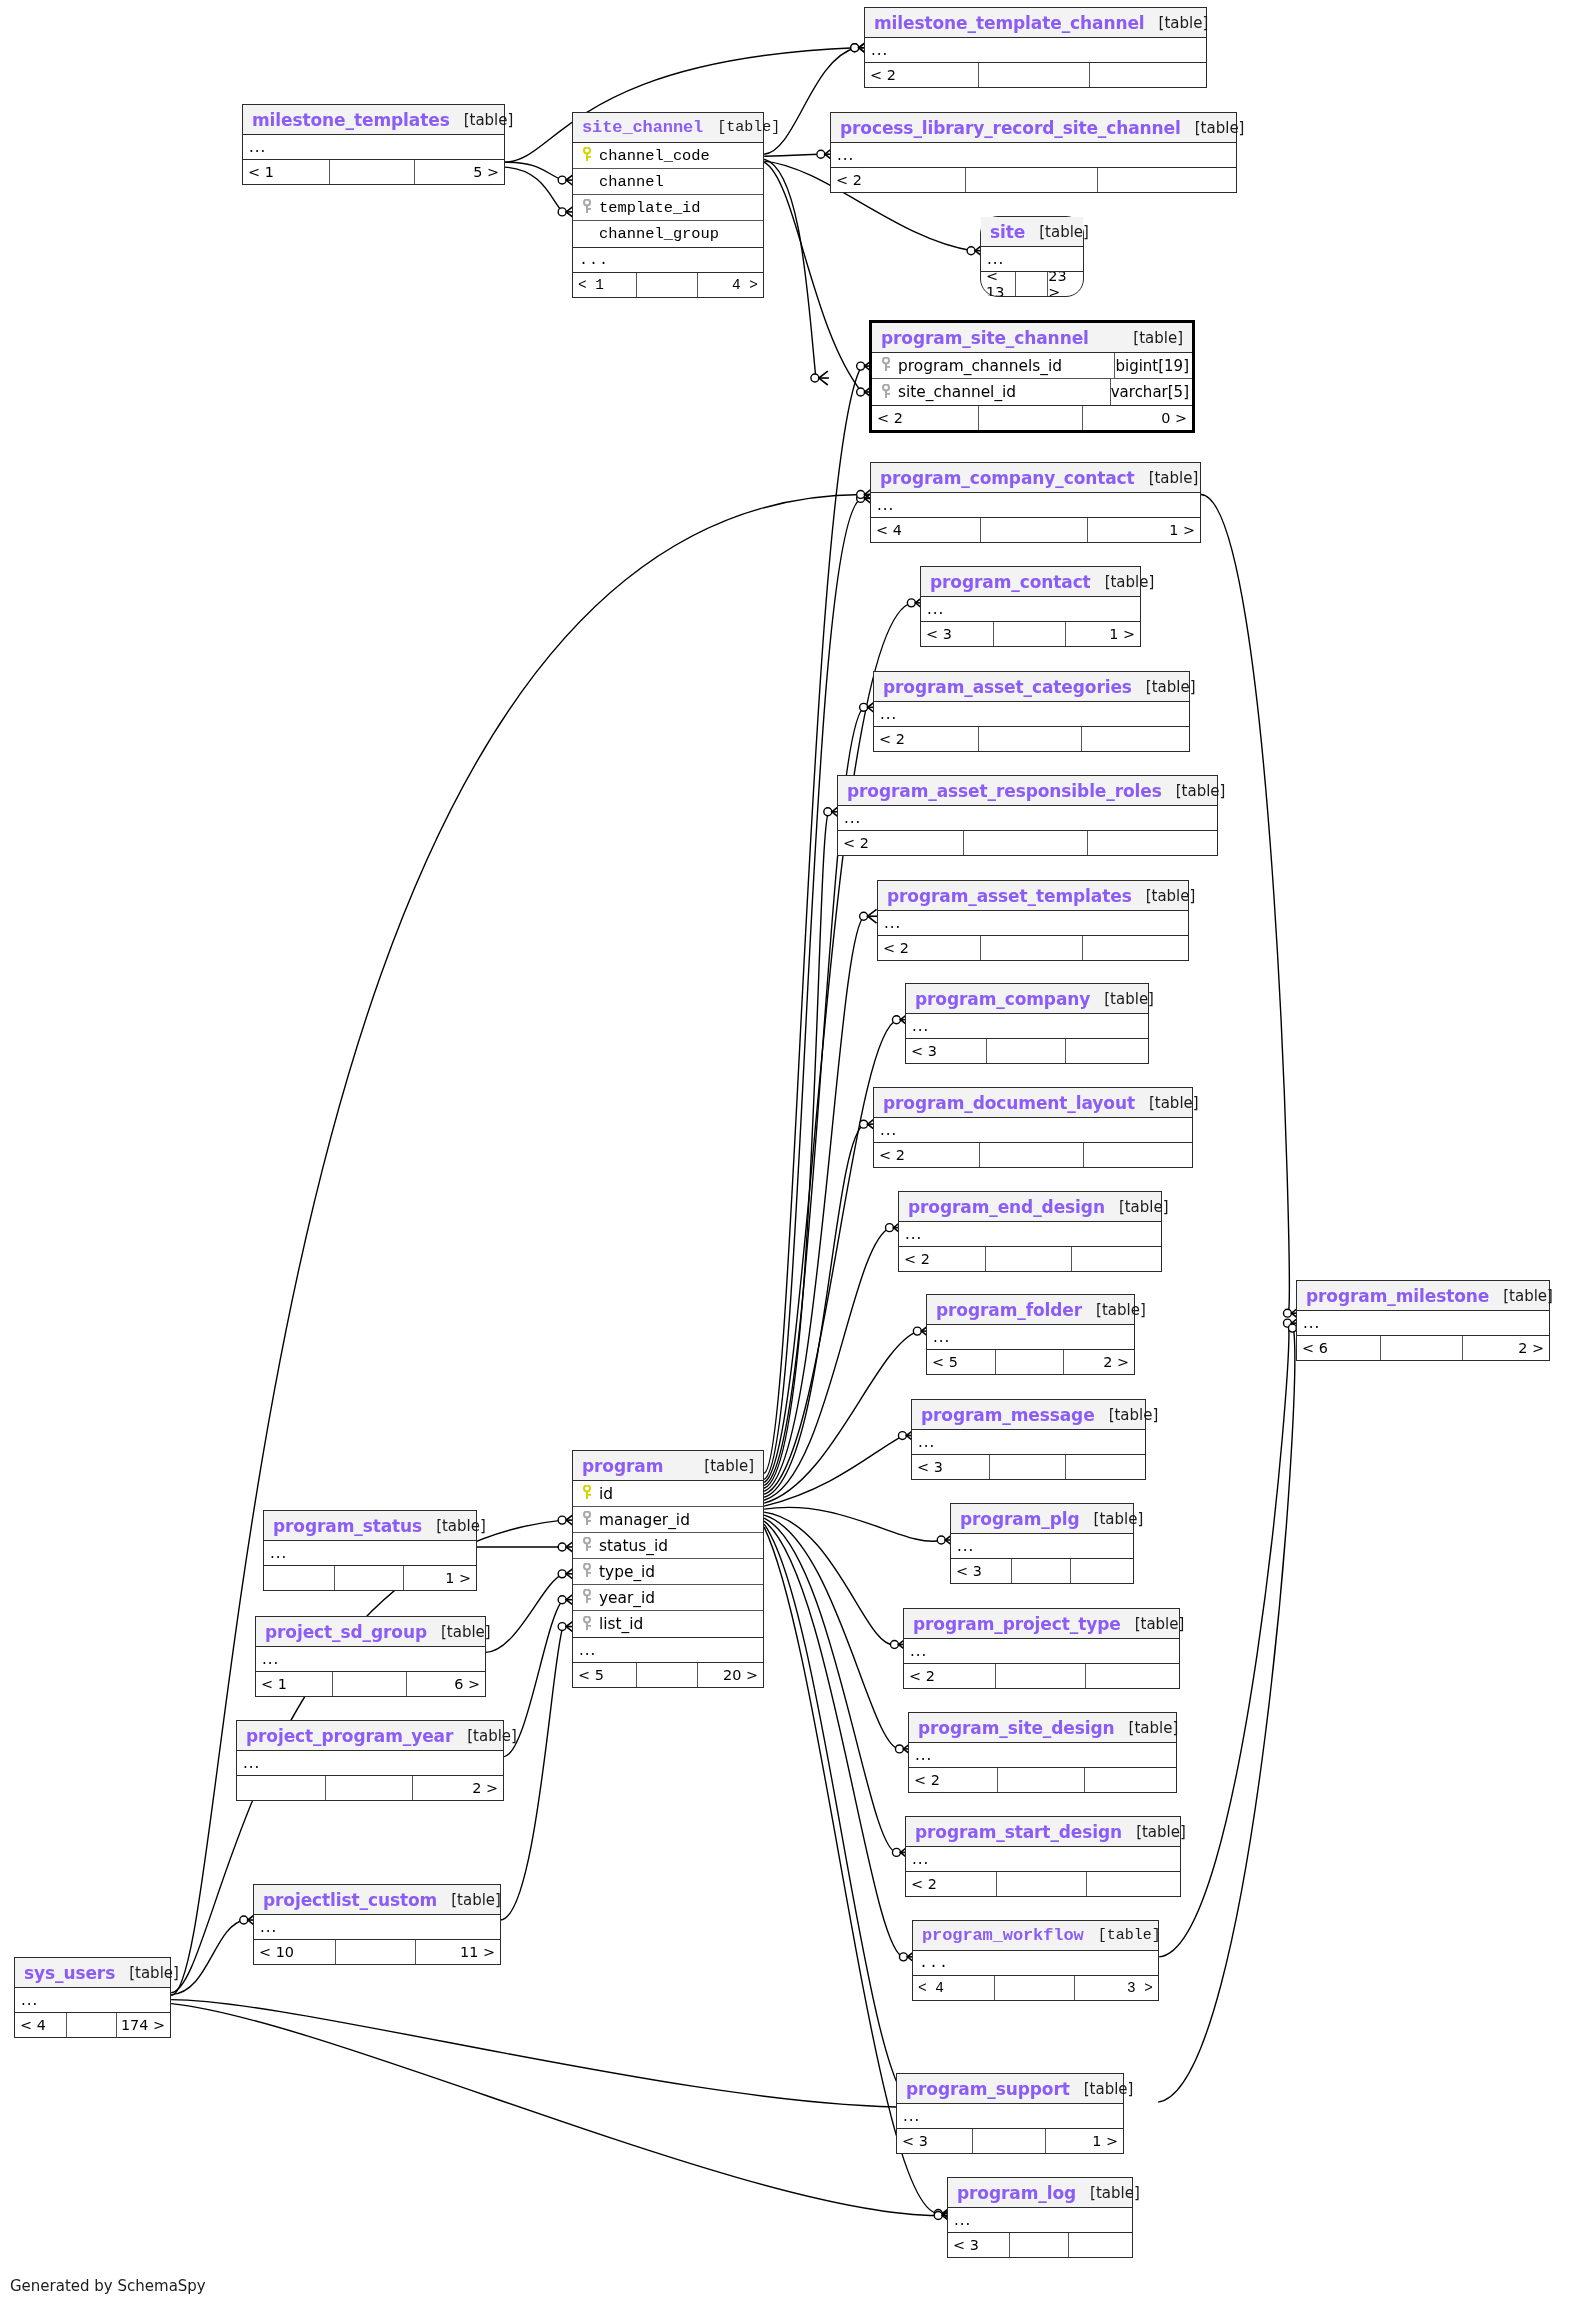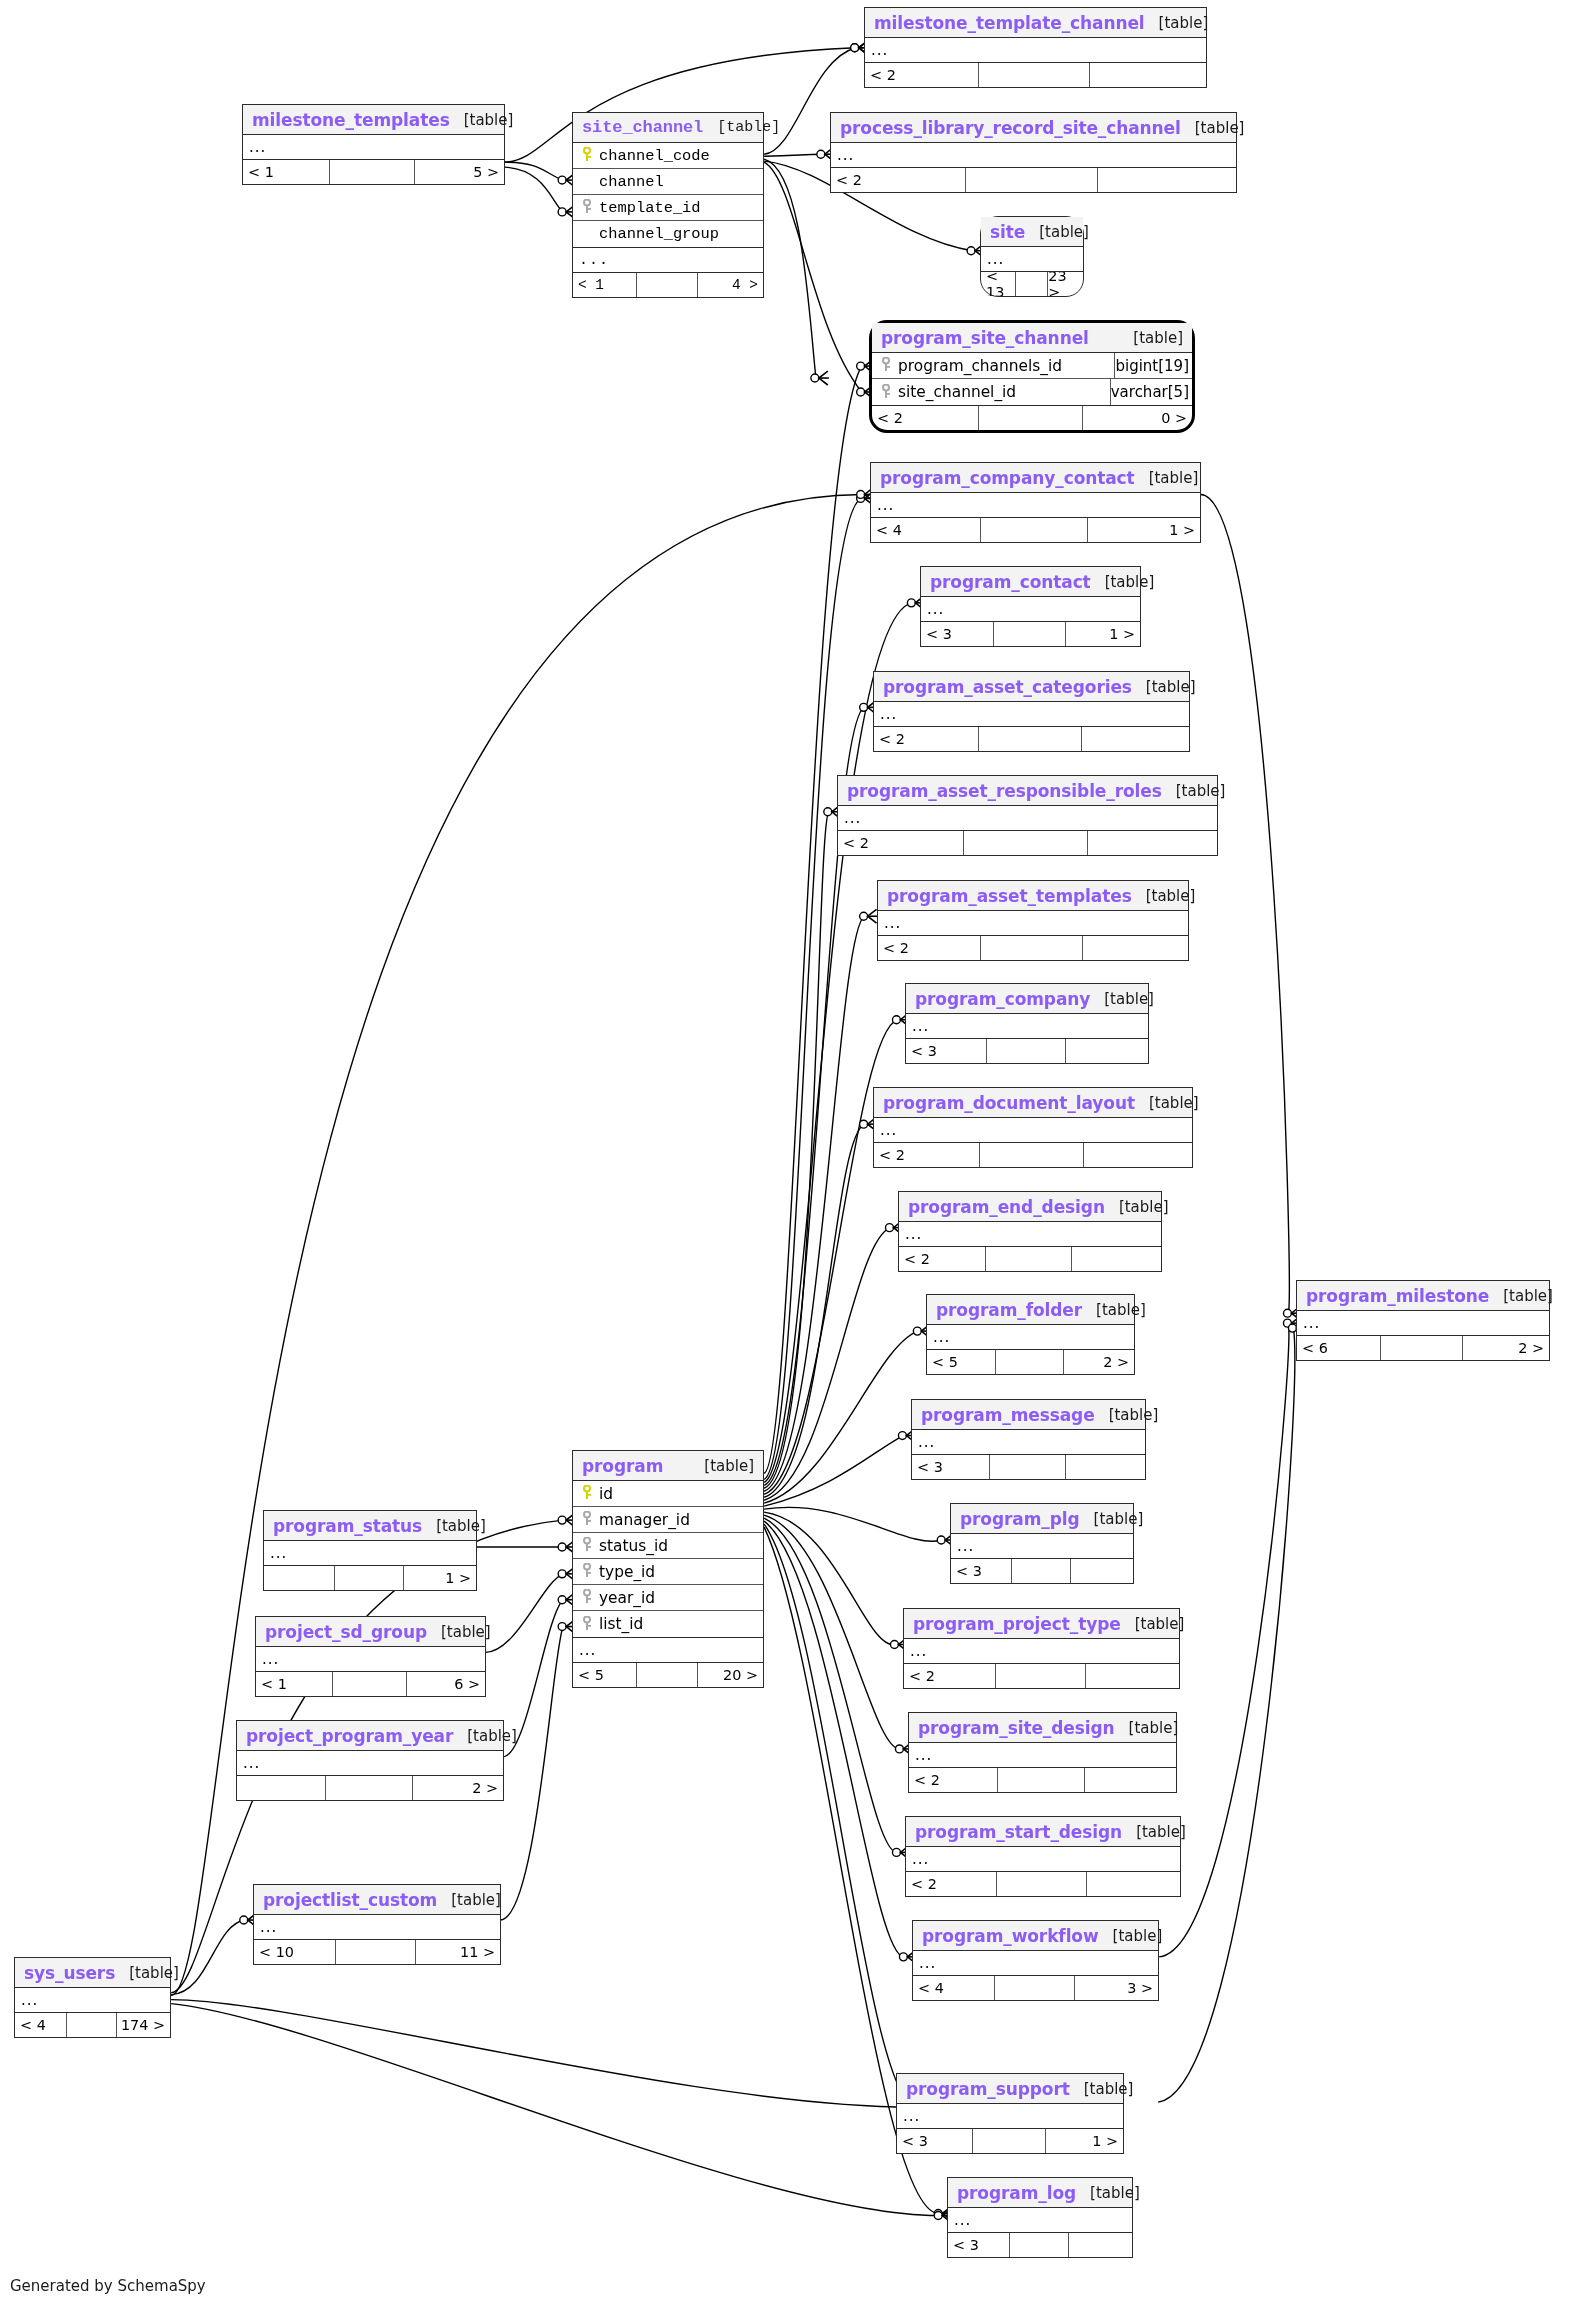--- a/index.html
+++ b/index.html
@@ -458,21 +458,21 @@
           <span class="tn-name">site</span>
           <span class="tn-tag">[table]</span>
         </div>
         <div class="tn-ellipsis">...</div>
         <div class="tn-foot">
           <div class="fl">&lt; 13</div>
           <div class="fm"></div>
           <div class="fr">23 &gt;</div>
         </div>
       </div>
-      <div class="table-node focus" style="left: 869px; top: 320px; width: 326px; border-radius: 18px;">
+      <div class="table-node focus" style="left: 869px; top: 320px; width: 326px;">
         <div class="tn-title">
           <span class="tn-name">program_site_channel</span>
           <span class="tn-tag">[table]</span>
         </div>
         <div class="tn-cols">
           <div class="tn-col">
             <span class="keyicon"><svg width="10" height="15" viewBox="0 0 10 15">
                 <circle cx="5" cy="3.5" r="3" fill="none" stroke="#a8a8a8" stroke-width="2"></circle>
                 <rect x="4" y="6" width="2" height="8" fill="#a8a8a8"></rect>
                 <rect x="6" y="9" width="3" height="1.8" fill="#a8a8a8"></rect>
@@ -657,21 +657,21 @@
           <span class="tn-name">program_start_design</span>
           <span class="tn-tag">[table]</span>
         </div>
         <div class="tn-ellipsis">...</div>
         <div class="tn-foot">
           <div class="fl">&lt; 2</div>
           <div class="fm"></div>
           <div class="fr"></div>
         </div>
       </div>
-      <div class="table-node" style="left: 912px; top: 1920px; width: 247px;">
+      <div class="table-node" style="left: 912px; top: 1920px; width: 247px; font-family: Liberation Mono, monospace;">
         <div class="tn-title">
           <span class="tn-name">program_workflow</span>
           <span class="tn-tag">[table]</span>
         </div>
         <div class="tn-ellipsis">...</div>
         <div class="tn-foot">
           <div class="fl">&lt; 4</div>
           <div class="fm"></div>
           <div class="fr">3 &gt;</div>
         </div>

